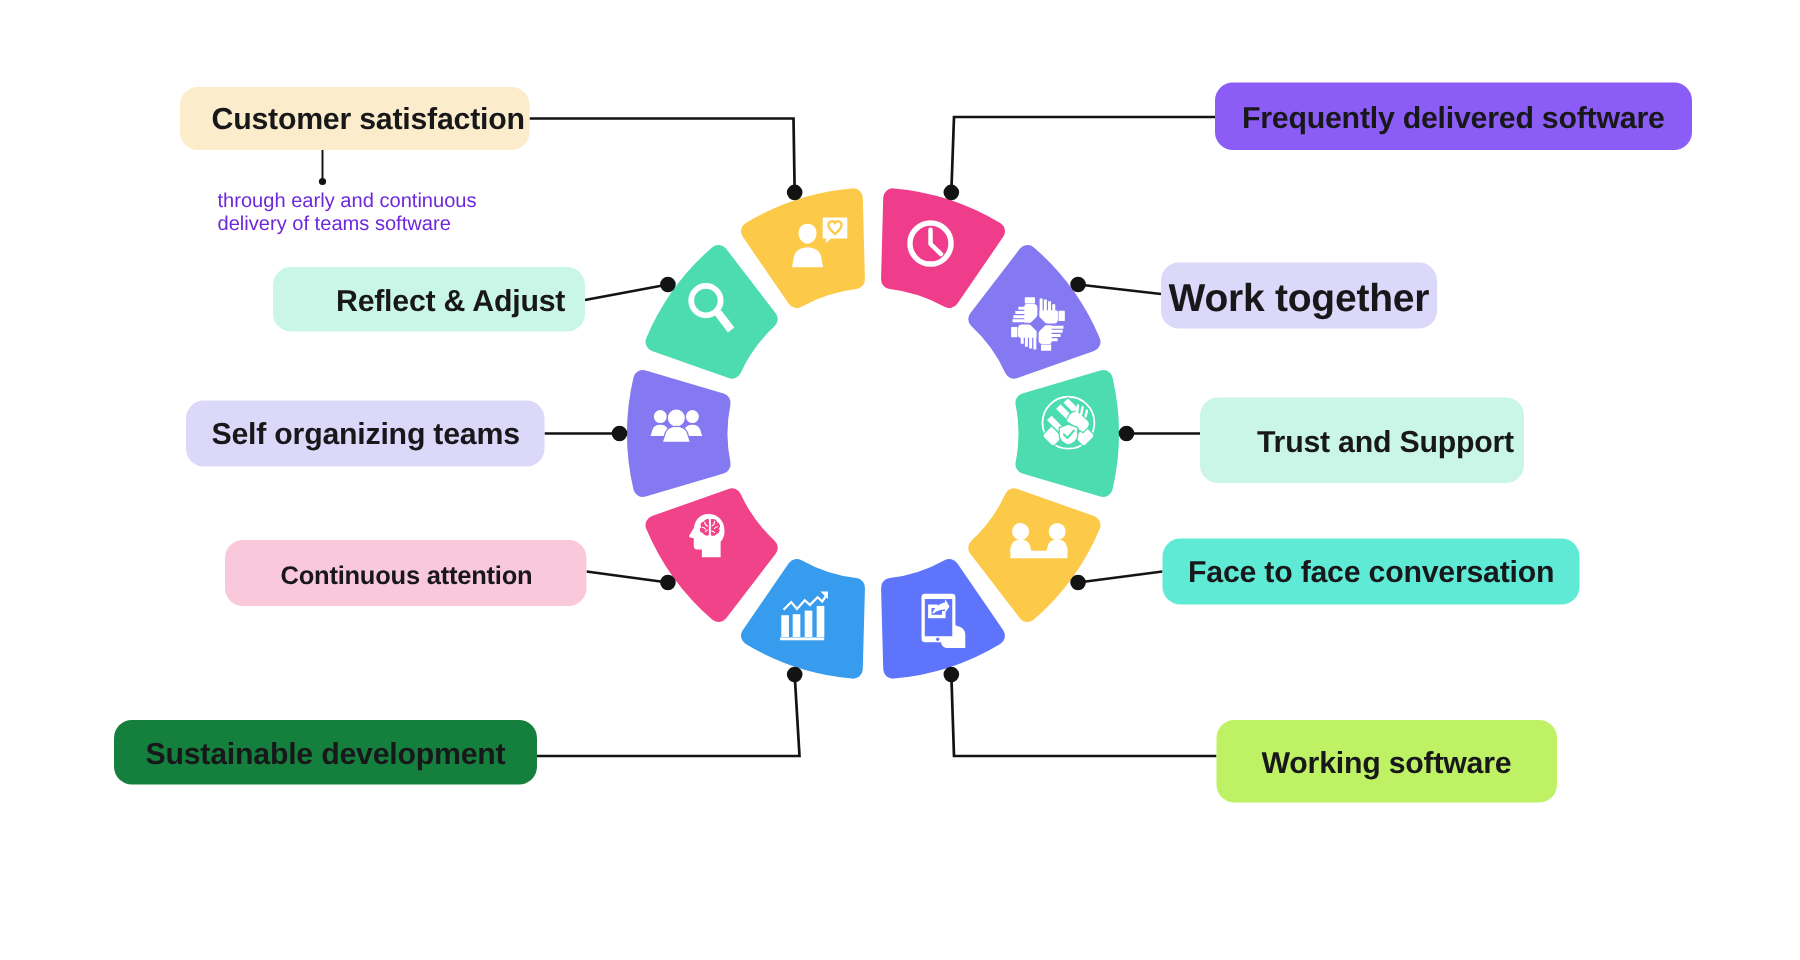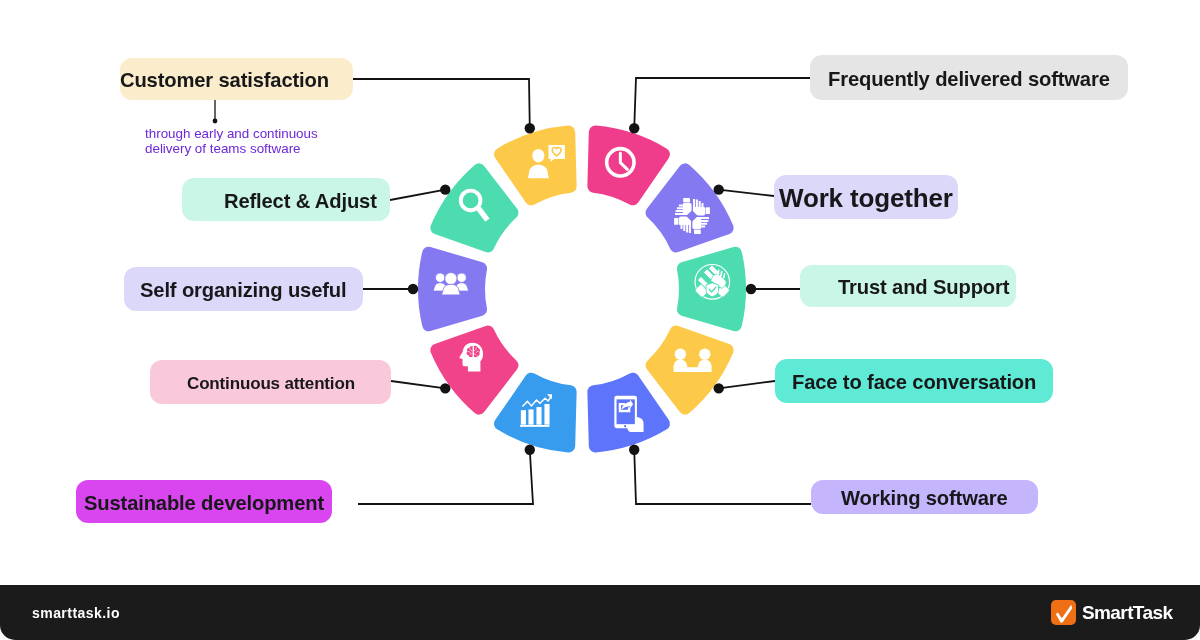--- a/index.html
+++ b/index.html
@@ -146,61 +146,50 @@
         <circle cx="529.78" cy="449.73" r="5.2" fill="#131313"></circle>
         <circle cx="634.22" cy="128.27" r="5.2" fill="#131313"></circle>
         <circle cx="718.72" cy="189.66" r="5.2" fill="#131313"></circle>
         <circle cx="751.00" cy="289.00" r="5.2" fill="#131313"></circle>
         <circle cx="718.72" cy="388.34" r="5.2" fill="#131313"></circle>
         <circle cx="634.22" cy="449.73" r="5.2" fill="#131313"></circle>
       </g>
   </svg>
 
   <div id="label-layer">
-      <div class="label-box" style="left: 120px; top: 58px; width: 233px; height: 42px; background: rgb(251, 237, 203); justify-content: flex-start; ">
+      <div class="label-box" style="left: 120px; top: 58px; width: 233px; height: 42px; background: rgb(251, 237, 203); justify-content: flex-start; padding-left: 21px;">
         <span class="label-text" style="font-size: 20.2px;">Customer satisfaction</span>
       </div>
       <div class="sublabel" style="left: 145px; top: 126px;">
         <div>through early and continuous</div>
         <div>delivery of teams software</div>
       </div>
       <div class="label-box" style="left: 182px; top: 178px; width: 208px; height: 43px; background: rgb(201, 246, 230); justify-content: center; padding-left: 28px;">
         <span class="label-text" style="font-size: 20.2px;">Reflect &amp; Adjust</span>
       </div>
       <div class="label-box" style="left: 124px; top: 267px; width: 239px; height: 44px; background: rgb(220, 216, 250); justify-content: center;">
-        <span class="label-text" style="font-size: 20.2px;">Self organizing useful</span>
+        <span class="label-text" style="font-size: 20.2px;">Self organizing teams</span>
       </div>
       <div class="label-box" style="left: 150px; top: 360px; width: 241px; height: 44px; background: rgb(249, 200, 219); justify-content: center;">
         <span class="label-text" style="font-size: 17px;">Continuous attention</span>
       </div>
-      <div class="label-box" style="left: 76px; top: 480px; width: 256px; height: 43px; background: #d946ef; justify-content: center;">
+      <div class="label-box" style="left: 76px; top: 480px; width: 282px; height: 43px; background: #15803d; justify-content: center;">
         <span class="label-text" style="font-size: 20.2px;">Sustainable development</span>
       </div>
-      <div class="label-box" style="left: 810px; top: 55px; width: 318px; height: 45px; background: #e5e5e5; justify-content: center;">
+      <div class="label-box" style="left: 810px; top: 55px; width: 318px; height: 45px; background: #8b5cf6; justify-content: center;">
         <span class="label-text" style="font-size: 20.2px;">Frequently delivered software</span>
       </div>
       <div class="label-box" style="left: 774px; top: 175px; width: 184px; height: 44px; background: rgb(220, 216, 250); justify-content: center;">
         <span class="label-text" style="font-size: 26px;">Work together</span>
       </div>
-      <div class="label-box" style="left: 800px; top: 265px; width: 216px; height: 42px; background: rgb(201, 246, 230); justify-content: center; padding-left: 32px;">
+      <div class="label-box" style="left: 800px; top: 265px; width: 216px; height: 57px; background: rgb(201, 246, 230); justify-content: center; padding-left: 32px;">
         <span class="label-text" style="font-size: 20.2px;">Trust and Support</span>
       </div>
       <div class="label-box" style="left: 775px; top: 359px; width: 278px; height: 44px; background: #5eead4; justify-content: center;">
         <span class="label-text" style="font-size: 20.2px;">Face to face conversation</span>
       </div>
-      <div class="label-box" style="left: 811px; top: 480px; width: 227px; height: 34px; background: #c4b5fd; justify-content: center;">
+      <div class="label-box" style="left: 811px; top: 480px; width: 227px; height: 55px; background: #bef264; justify-content: center;">
         <span class="label-text" style="font-size: 20.2px;">Working software</span>
       </div>
     </div>
 
-  <div id="footer" style="background: rgb(27, 27, 27); height: 55px;">
-    <span id="footer-site">smarttask.io</span>
-    <span id="brand">
-      <span id="brand-mark" style="background: rgb(238, 111, 20);">
-        <svg viewBox="0 0 24 24" width="25" height="25" aria-hidden="true">
-          <path d="M4.6 13.4 L6.6 12.0 L10.4 17.4 L19.4 4.6 L20.4 7.8 L11.0 21.6 L9.2 21.6 Z" fill="#ffffff"></path>
-        </svg>
-      </span>
-      <span id="brand-name">SmartTask</span>
-    </span>
-  </div>
 
 </div>
 
 </body></html>

